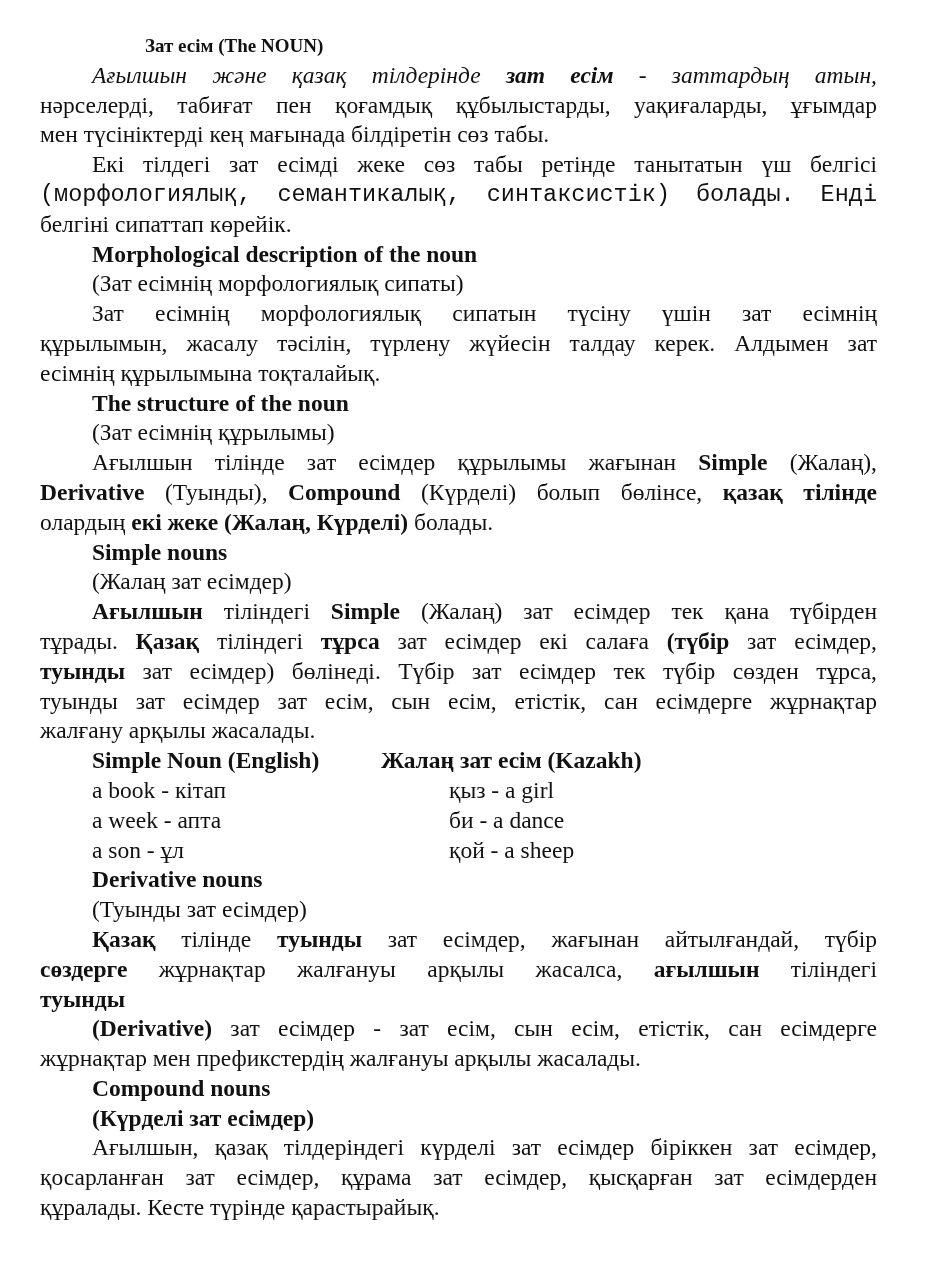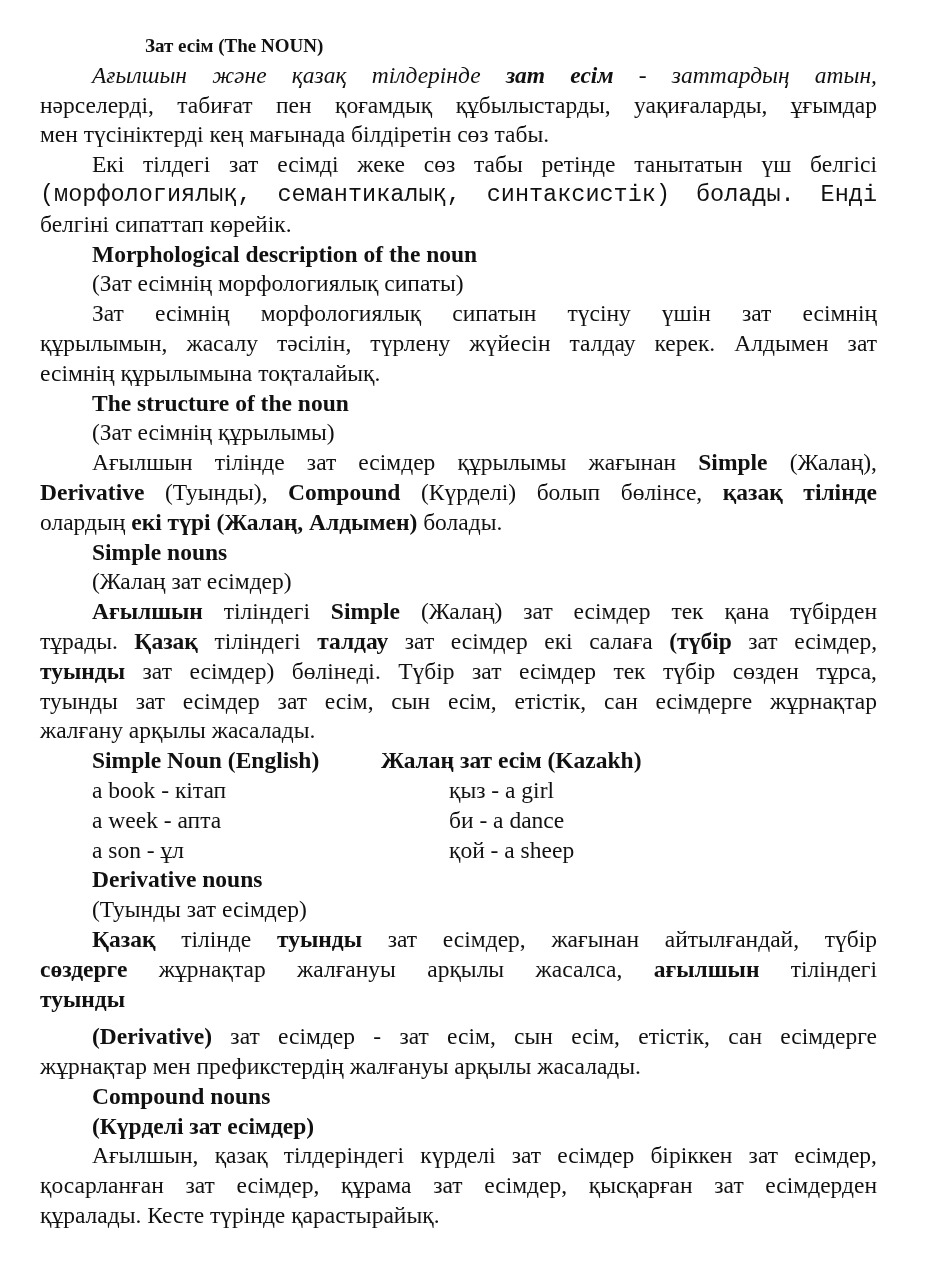--- a/index.html
+++ b/index.html
@@ -40,28 +40,28 @@
     <div class="line j ind" style="white-space: normal; overflow: hidden;">Зат есімнің морфологиялық сипатын түсіну үшін зат есімнің</div>
     <div class="line j" style="white-space: normal; overflow: hidden;">құрылымын, жасалу тәсілін, түрлену жүйесін талдау керек. Алдымен зат</div>
     <div class="line">есімнің құрылымына тоқталайық.</div>
   </div>
 
   <div class="line ind"><b>The structure of the noun</b></div>
   <div class="line ind">(Зат есімнің құрылымы)</div>
   <div>
     <div class="line j ind" style="white-space: normal; overflow: hidden;"><span>Ағылшын тілінде зат есімдер құрылымы жағынан </span><b>Simple</b><span> (Жалаң),</span></div>
     <div class="line j" style="white-space: normal; overflow: hidden;"><b>Derivative</b><span> (Туынды), </span><b>Compound</b><span> (Күрделі) болып бөлінсе, </span><b>қазақ тілінде</b></div>
-    <div class="line"><span>олардың </span><b>екі түрі (Жалаң, Алдымен)</b><span> болады.</span></div>
+    <div class="line"><span>олардың </span><b>екі жеке (Жалаң, Күрделі)</b><span> болады.</span></div>
   </div>
 
   <div class="line ind"><b>Simple nouns</b></div>
   <div class="line ind">(Жалаң зат есімдер)</div>
   <div>
     <div class="line j ind" style="white-space: normal; overflow: hidden;"><b>Ағылшын</b><span> тіліндегі </span><b>Simple</b><span> (Жалаң) зат есімдер тек қана түбірден</span></div>
-    <div class="line j" style="white-space: normal; overflow: hidden;"><span>тұрады. </span><b>Қазақ</b><span> тіліндегі </span><b>талдау</b><span> зат есімдер екі салаға </span><b>(түбір</b><span> зат есімдер,</span></div>
+    <div class="line j" style="white-space: normal; overflow: hidden;"><span>тұрады. </span><b>Қазақ</b><span> тіліндегі </span><b>тұрса</b><span> зат есімдер екі салаға </span><b>(түбір</b><span> зат есімдер,</span></div>
     <div class="line j" style="white-space: normal; overflow: hidden;"><b>туынды</b><span> зат есімдер) бөлінеді. Түбір зат есімдер тек түбір сөзден тұрса,</span></div>
     <div class="line j" style="white-space: normal; overflow: hidden;">туынды зат есімдер зат есім, сын есім, етістік, сан есімдерге жұрнақтар</div>
     <div class="line">жалғану арқылы жасалады.</div>
   </div>
 
   <div>
     <div class="line ind">
       <b>Simple Noun (English)</b>
       <b class="col2">Жалаң зат есім (Kazakh)</b>
     </div>
@@ -78,21 +78,21 @@
       <span class="col2b">қой - a sheep</span>
     </div>
   </div>
 
   <div class="line ind"><b>Derivative nouns</b></div>
   <div class="line ind">(Туынды зат есімдер)</div>
   <div>
     <div class="line j ind" style="white-space: normal; overflow: hidden;"><b>Қазақ</b><span> тілінде </span><b>туынды</b><span> зат есімдер, жағынан айтылғандай, түбір</span></div>
     <div class="line j" style="white-space: normal; overflow: hidden;"><b>сөздерге</b><span> жұрнақтар жалғануы арқылы жасалса, </span><b>ағылшын</b><span> тіліндегі</span></div>
     <div class="line"><b>туынды</b></div>
-    <div class="line j ind" style="white-space: normal; overflow: hidden; margin-top: 8px;"><b>(Derivative)</b><span> зат есімдер - зат есім, сын есім, етістік, сан есімдерге</span></div>
+    <div class="line j ind" style="white-space: normal; overflow: hidden;"><b>(Derivative)</b><span> зат есімдер - зат есім, сын есім, етістік, сан есімдерге</span></div>
     <div class="line">жұрнақтар мен префикстердің жалғануы арқылы жасалады.</div>
   </div>
 
   <div class="line ind"><b>Compound nouns</b></div>
   <div class="line ind"><b>(Күрделі зат есімдер)</b></div>
   <div>
     <div class="line j ind" style="white-space: normal; overflow: hidden;">Ағылшын, қазақ тілдеріндегі күрделі зат есімдер біріккен зат есімдер,</div>
     <div class="line j" style="white-space: normal; overflow: hidden;">қосарланған зат есімдер, құрама зат есімдер, қысқарған зат есімдерден</div>
     <div class="line">құралады. Кесте түрінде қарастырайық.</div>
   </div>

